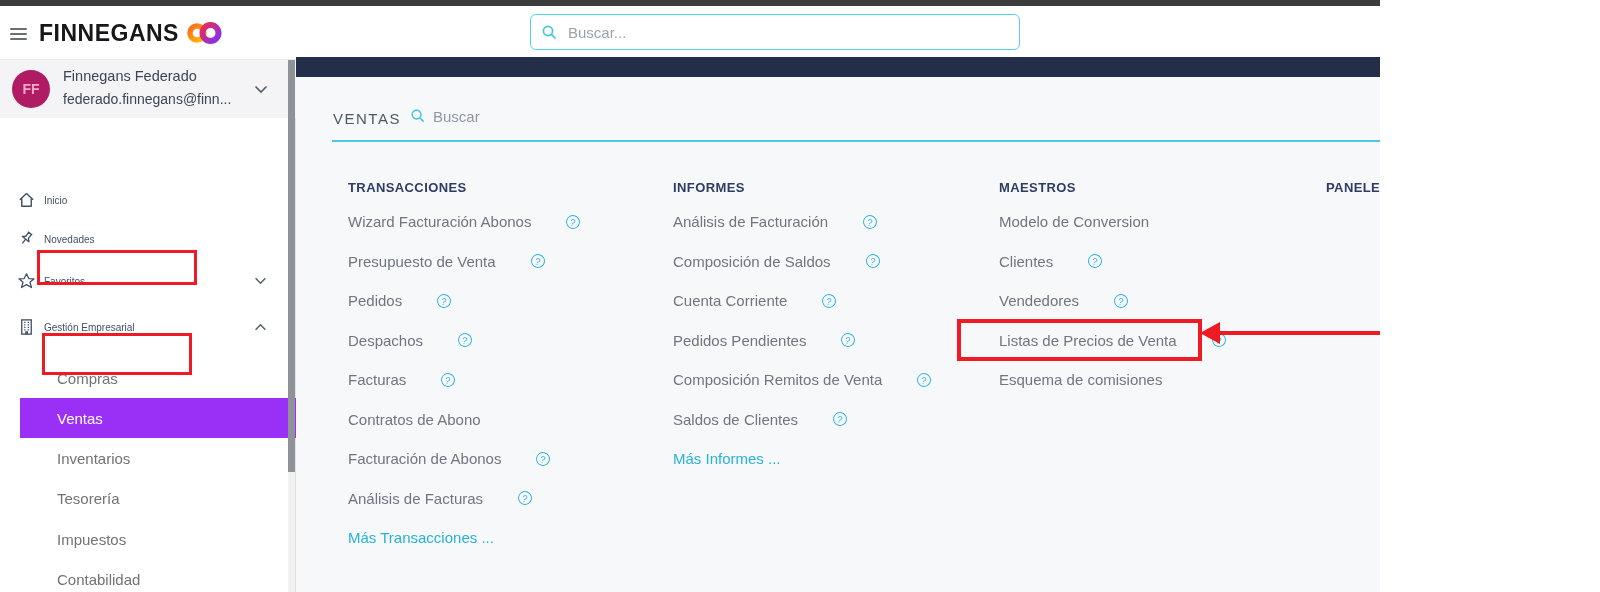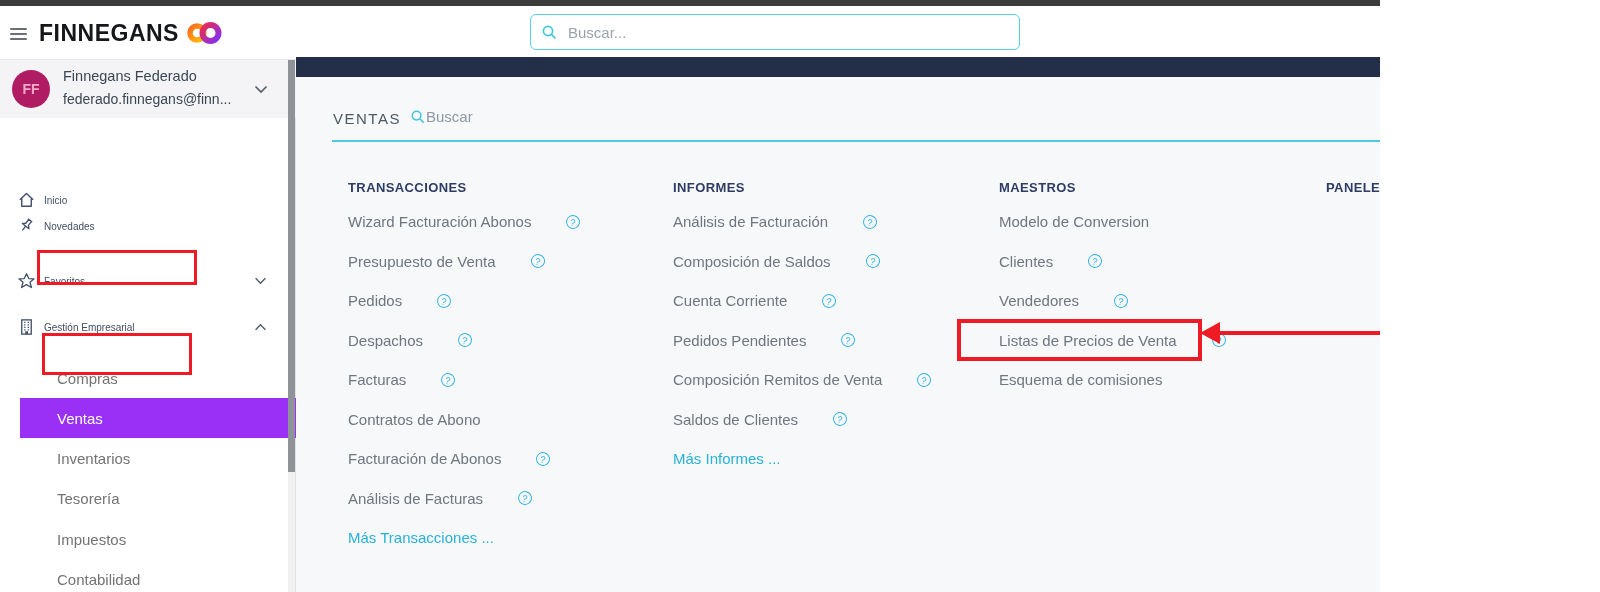--- a/index.html
+++ b/index.html
@@ -52,21 +52,21 @@
   .sub-row.active{background:#9a30f5;}
   .sub-row.active .slabel{color:#ffffff;}
 
   .sb-scroll-track{position:absolute;left:288px;top:0;width:7px;height:532px;background:#f1f1f2;}
   .sb-scroll-thumb{position:absolute;left:288px;top:0;width:7px;height:412px;background:#8f9297;cursor:pointer;}
 
   
   .main-navybar{position:absolute;left:296px;top:57px;width:1304px;height:20px;background:#232e49;}
   .main-bg{position:absolute;left:296px;top:77px;width:1304px;height:515px;background:#f7f8f9;}
   .main-title{position:absolute;left:333px;top:110px;font-size:15px;letter-spacing:1.5px;color:#4c5964;}
-  .main-search{position:absolute;left:410px;top:108px;display:flex;align-items:center;cursor:text;}
+  .main-search{position:absolute;left:410px;top:108px;display:flex;align-items:flex-start;gap:7px;cursor:text;}
   .main-search .mlabel{font-size:15px;color:#8d98a5;}
   .main-underline{position:absolute;left:332px;top:140px;width:1232px;height:2px;background:#4fc9df;}
 
   .col{position:absolute;top:180px;}
   .col-header{font-size:13px;font-weight:700;color:#2e3b64;letter-spacing:.4px;height:16px;line-height:16px;}
   .col-items{margin-top:6px;}
   .col-item{height:39.5px;display:flex;align-items:center;cursor:pointer;white-space:nowrap;gap:28px;}
   .col-item .ilabel{font-size:15px;color:#6f7680;}
   .col-item.link .ilabel{color:#27b2d8;}
   .qicon{display:inline-flex;align-items:center;justify-content:center;width:14px;height:14px;
@@ -161,21 +161,21 @@
     <div>
         <div class="nav-row" style="top: 122px;">
           <span class="nicon">
             <svg width="19" height="19" viewBox="0 0 20 20" fill="none" stroke="#42506b" stroke-width="1.5" stroke-linejoin="round">
               <path d="M3 9.8 L10 3.2 L17 9.8"></path>
               <path d="M5 8.3 V16.5 H15 V8.3"></path>
             </svg>
           </span>
           <span class="nlabel">Inicio</span>
         </div>
-        <div class="nav-row" style="top: 148px;">
+        <div class="nav-row" style="top: 161px;">
           <span class="nicon">
             <svg width="19" height="19" viewBox="0 0 20 20" fill="none" stroke="#42506b" stroke-width="1.4" stroke-linejoin="round">
               <g transform="rotate(38 10 9)">
                 <path d="M7.2 2.8 h5.6 M8.2 2.8 v5.2 l-2.6 2.4 h8.8 l-2.6 -2.4 v-5.2"></path>
                 <path d="M10 10.4 v5.6"></path>
               </g>
             </svg>
           </span>
           <span class="nlabel">Novedades</span>
         </div>

